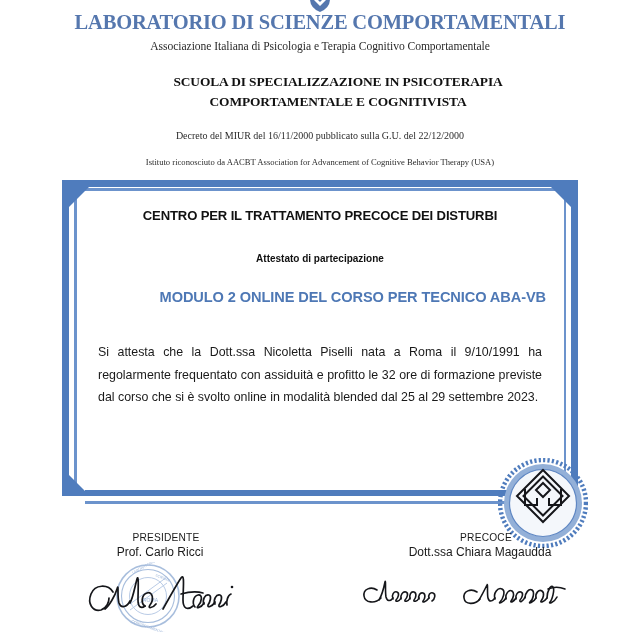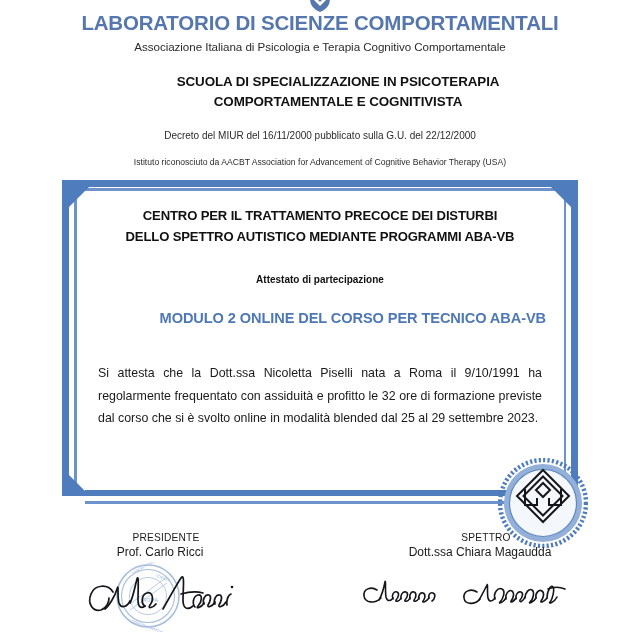--- a/index.html
+++ b/index.html
@@ -16,20 +16,21 @@
     position: relative;
   }
 
   
   #letterhead {
     position: absolute;
     left: 0;
     top: 0;
     width: 640px;
     text-align: center;
+    font-family: Liberation Serif, serif;
   }
   #org-logo-mark {
     position: absolute;
     left: 50%;
     top: -13px;
     transform: translateX(-50%);
     width: 26px;
     height: 26px;
   }
   #org-title {
@@ -233,21 +234,20 @@
   <div class="frame-bar thin" id="frame-bottom-inner"></div>
 
   <div class="frame-corner" id="corner-top-left"></div>
   <div class="frame-corner" id="corner-top-right"></div>
   <div class="frame-corner" id="corner-bottom-left"></div>
 
   <div id="certificate-body">
 
     <div id="course-heading">
       <div>CENTRO PER IL TRATTAMENTO PRECOCE DEI DISTURBI</div>
-      <div>DELLO SPETTRO AUTISTICO MEDIANTE PROGRAMMI ABA-VB</div>
     </div>
 
     <div id="attestation-kind">Attestato di partecipazione</div>
 
     <div id="module-title">MODULO 2 ONLINE DEL CORSO PER TECNICO ABA-VB</div>
 
     <p id="attestation-text">Si attesta che la Dott.ssa Nicoletta Piselli nata a Roma il 9/10/1991 ha regolarmente frequentato con assiduità e profitto le 32 ore di formazione previste dal corso che si è svolto online in modalità blended dal 25 al 29 settembre 2023.</p>
   </div>
 </div>
 
@@ -300,21 +300,21 @@
           <path d="M169 42 C167 38, 170 32, 174 33 C177 34, 175 40, 173 43 C172 46, 177 45, 180 40"></path>
           <path d="M180 42 C178 38, 181 32, 185 33 C188 34, 186 40, 184 43 C183 46, 188 45, 191 40"></path>
           <path d="M192 43 C191 39, 193 33, 196 32"></path>
         </g>
         <circle cx="197" cy="25" r="1.3" fill="#15161a"></circle>
       </svg>
     </div>
   </div>
 
   <div class="signature-col">
-    <div class="signature-role">SPETTRO</div>
+    <div class="signature-role">PRECOCE</div>
     <div class="signature-person">Dott.ssa Chiara Magaudda</div>
     <div class="signature-graphic">
       <svg width="250" height="70" viewBox="0 0 250 70">
         <g fill="none" stroke="#15161a" stroke-width="1.6" stroke-linecap="round" stroke-linejoin="round">
           <path d="M22 28 C16 24, 8 27, 9 34 C10 41, 20 42, 26 36"></path>
           <path d="M24 38 C27 33, 29 25, 30 20 C31 16, 30 30, 31 35 C32 39, 35 40, 38 36"></path>
           <path d="M38 37 C36 33, 39 29, 42 30 C45 31, 43 36, 41 38 C40 40, 44 40, 46 36"></path>
           <path d="M46 37 C45 33, 48 29, 51 30 C54 31, 52 36, 50 38 C49 40, 53 40, 55 36"></path>
           <path d="M55 37 C54 33, 56 29, 59 30 C62 31, 61 36, 59 38 C58 40, 62 40, 64 36"></path>
           <path d="M64 37 C63 34, 65 30, 68 31 C71 32, 70 37, 68 39 C67 41, 71 40, 74 36"></path>

